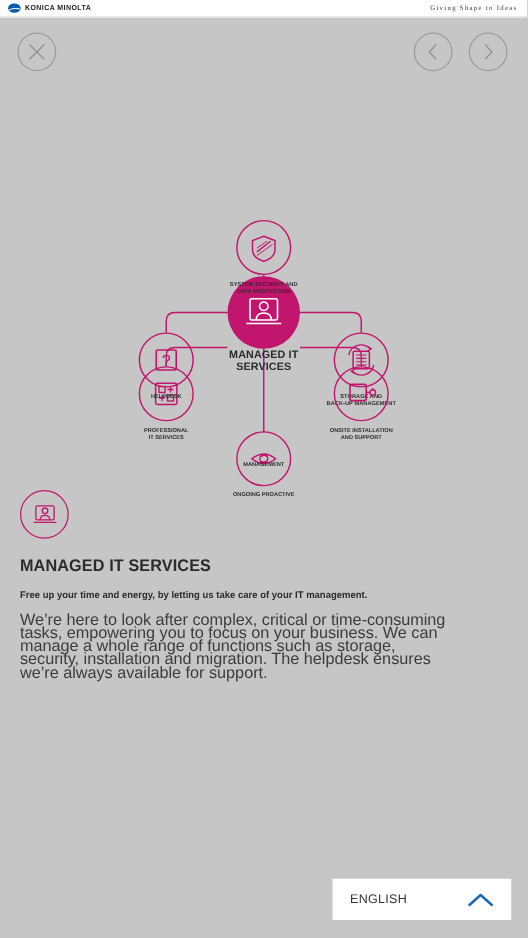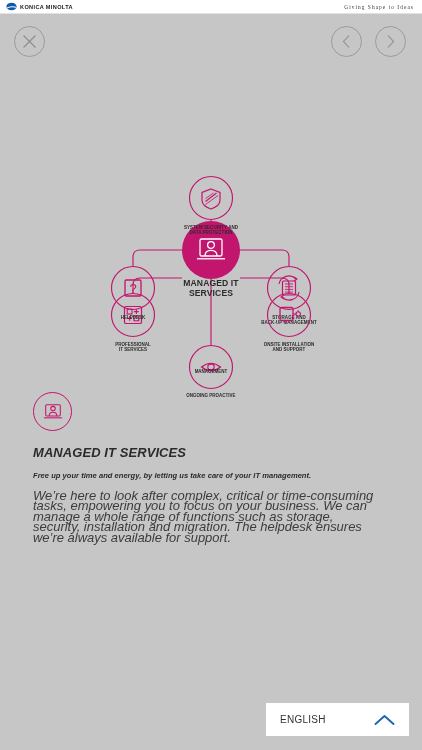--- a/index.html
+++ b/index.html
@@ -42,21 +42,21 @@
   .navbtn svg{ display:block; }
   #btn-close{ left:14px; top:12px; }
   #btn-prev{ left:331px; top:12px; }
   #btn-next{ left:375px; top:12px; }
 
   
   .diagram{ position:absolute; left:0; top:118px; width:422px; height:270px; }
   .diagram svg{ display:block; }
 
   
-  .content{ position:absolute; left:0; top:392px; width:422px; padding:0 33px;font-style:italic; }
+  .content{ position:absolute; left:0; top:392px; width:422px; padding:0 16px; }
   .content-icon{
     width:39px; height:39px; border-radius:50%;
     border:1.1px solid #c2156e;
     display:flex; align-items:center; justify-content:center;
     margin-bottom:14px;
   }
   .content h1{
     font-size:13.5px; font-weight:700; color:#2b2b2b;
     letter-spacing:.1px; margin-bottom:11px;
     transform:scaleX(.96); transform-origin:left center;

